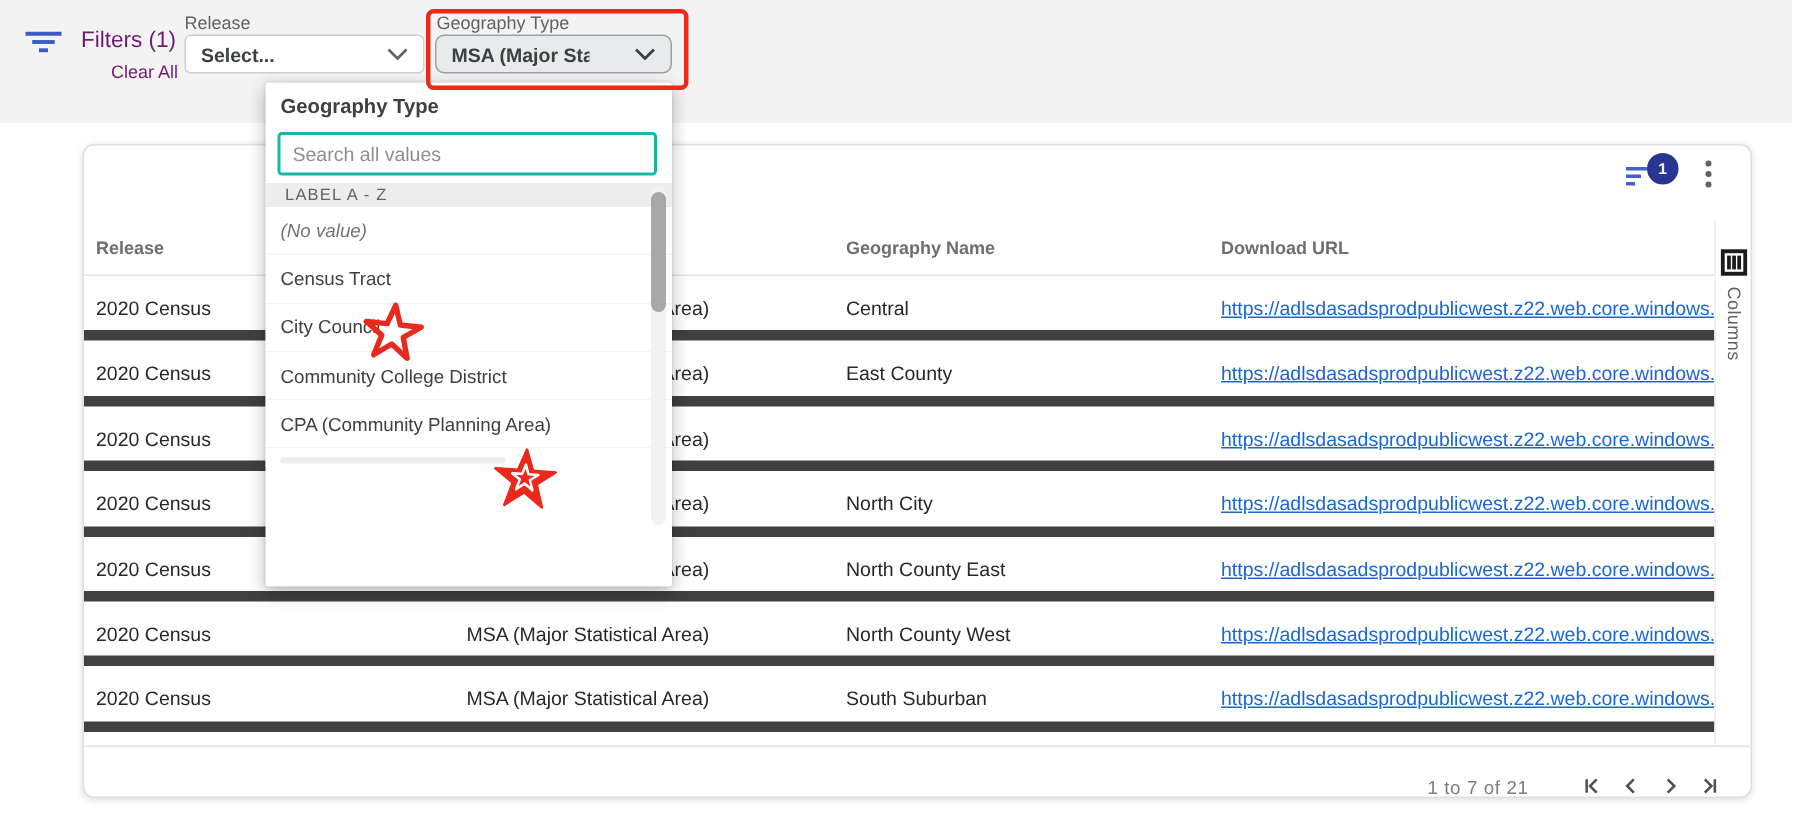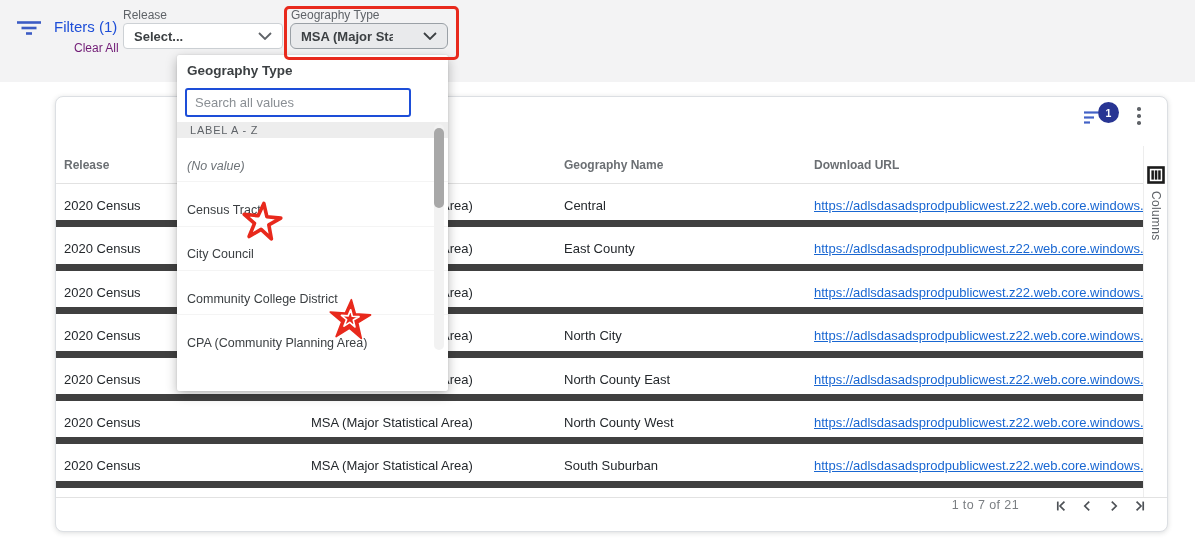--- a/index.html
+++ b/index.html
@@ -7,21 +7,21 @@
   body {
     position: relative;
     background: #ffffff;
     font-family: "Liberation Sans", sans-serif;
     overflow: hidden;
     color: #24282c;
   }
   
   .topband { position:absolute; left:0; top:0; width:1195px; height:82px; background:#f3f3f4; }
   .big-filter-icon { position:absolute; left:16px; top:20px; width:26px; height:16px; cursor:pointer; }
-  .filters-title { position:absolute; left:54px; top:18px; font-size:15px; color:#1d4ed8; }
+  .filters-title { position:absolute; left:54px; top:18px; font-size:15px; color:#701a75; }
   .clear-all { position:absolute; left:54px; top:41px; font-size:12px; color:#701a75; cursor:pointer;margin-left:20px; }
   .field-label { position:absolute; font-size:12px; color:#5f6368; }
   .lbl-release { left:123px; top:8px; }
   .lbl-geo { left:291px; top:8px; }
   .selectbox {
     position:absolute; top:23px; height:26px; display:flex; align-items:center;
     justify-content:space-between; padding:0 10px; font-size:13px; font-weight:bold;
     color:#3c4043; cursor:pointer;gap:24px;
   }
   .sel-release { left:123px; width:160px; background:#ffffff; border:1px solid #cdd1d5; border-radius:4px; }
@@ -57,40 +57,40 @@
   .rows { position:absolute; left:0; top:87px; width:1087px; height:305px; overflow:hidden; }
   .row { position:relative; height:43.4px; border-bottom:7px solid #404040; }
   .cell { position:absolute; top:0; line-height:43.4px; font-size:13px; color:#24282c; white-space:nowrap; }
   .c4 { width:329px; overflow:hidden; }
   .url { color:#1967d2; text-decoration:underline; cursor:pointer; }
   .sidestrip { position:absolute; left:1087px; top:49px; width:25px; height:351px; border-left:1px solid #ededed;
     display:flex; flex-direction:column; align-items:center; cursor:pointer; }
   .sidestrip svg { margin-top:20px; }
   .columns-label { writing-mode:vertical-rl; font-size:12px; color:#5f6368; margin-top:7px; letter-spacing:.3px; }
   .pagbar { position:absolute; left:0; top:400px; width:1111px; height:35px; border-top:1px solid #e2e2e2;
-    display:flex; align-items:flex-start; justify-content:flex-end; padding-right:18px; }
+    display:flex; align-items:flex-end; justify-content:flex-end; padding-right:18px; }
   .pag-summary { font-size:12.5px; color:#7a7e82; margin-right:22px; letter-spacing:.4px; }
   .pagbtn { width:16px; height:16px; margin-left:11px; cursor:pointer; display:flex; align-items:center; justify-content:center; }
   
   .panel {
     position:absolute; left:177px; top:55px; width:271px; height:336px; background:#fff;
     box-shadow:0 4px 12px rgba(0,0,0,.28), 0 0 2px rgba(0,0,0,.12); z-index:50; border-radius:2px;
   }
   .panel-title { position:absolute; left:10px; top:8px; font-size:13.5px; font-weight:bold; color:#3c4043; }
   .panel-search {
-    position:absolute; left:8px; top:33px; width:226px; height:29px;
-    border:2px solid #1d4ed8; border-radius:3px; padding:0 8px; font-size:13px;
+    position:absolute; left:8px; top:33px; width:253px; height:29px;
+    border:2px solid #14b8a6; border-radius:3px; padding:0 8px; font-size:13px;
     font-family:"Liberation Sans", sans-serif; color:#1d4ed8; outline:none;
   }
   .panel-search::placeholder { color:#8a8f94; }
   .plist { position:absolute; left:0; top:67px; width:271px; height:230px; overflow:hidden; }
   .psection { height:16px; background:#ededed; display:flex; align-items:center; padding-left:13px;
     font-size:11px; letter-spacing:.8px; color:#5f6368; }
   .pitem { height:32.3px; display:flex; align-items:center; padding-left:10px; font-size:12.5px;
-    color:#3c4043; border-bottom:1px solid #f4f4f4; cursor:pointer; background:#fff;margin-top:12px; }
+    color:#3c4043; border-bottom:1px solid #f4f4f4; cursor:pointer; background:#fff; }
   .pitem.novalue { font-style:italic; color:#6f7479; }
   .pitem-clipped { height:12px; background:#fff; position:relative; }
   .pitem-clipped i { position:absolute; left:10px; top:6px; width:150px; height:4px; background:#dcdcdc; opacity:.55; border-radius:2px; }
   .sb-track { position:absolute; right:4px; top:2px; width:10px; height:226px; background:#f2f2f2; border-radius:5px; }
   .sb-thumb { position:absolute; right:0; top:4px; width:10px; height:80px; background:#a8a8a8; border-radius:5px; cursor:grab; }
   .panel-footer { position:absolute; left:0; bottom:0; width:100%; height:38px; background:#fff; }
   .reset-btn { position:absolute; right:17px; bottom:12px; font-size:13.5px; font-weight:bold;
     letter-spacing:1.6px; color:#3f5bd6; cursor:pointer; }
   .star { position:absolute; z-index:55; pointer-events:none; }
   .star-outline { left:64px; top:146px; width:42px; height:40px; transform:rotate(6deg); }

